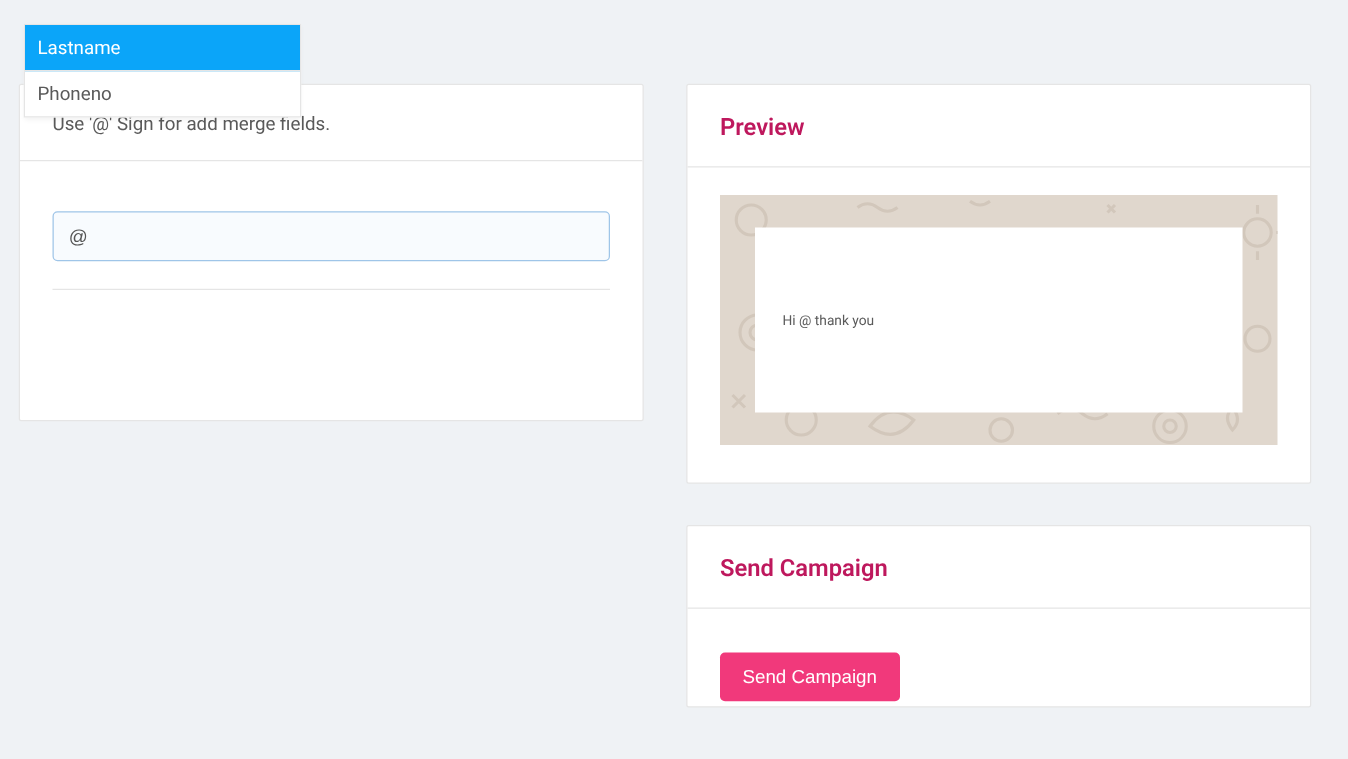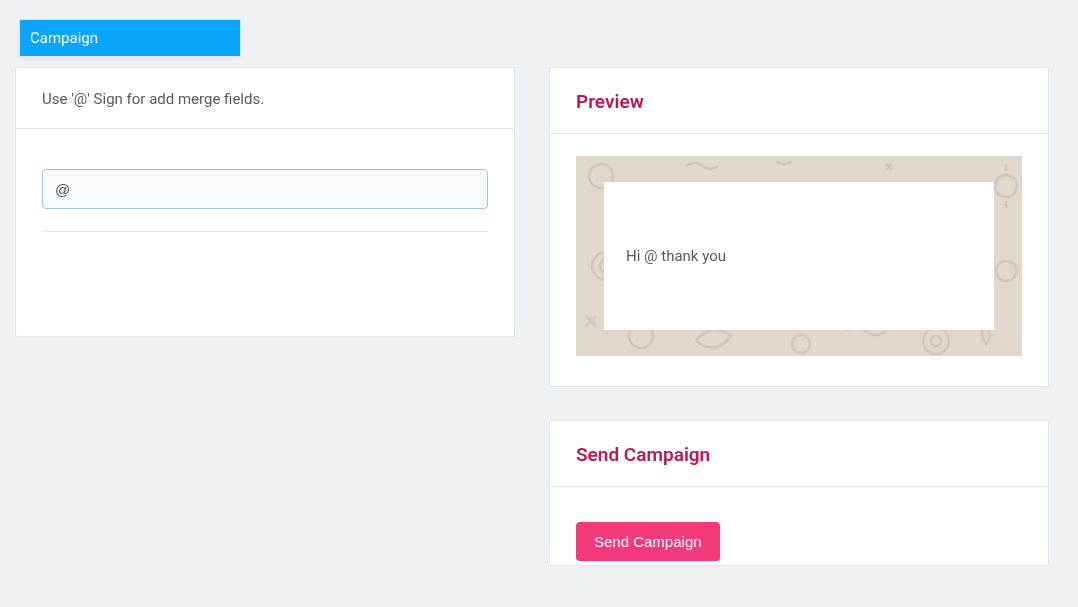--- a/index.html
+++ b/index.html
@@ -110,21 +110,21 @@
       width: 390px;
       height: 148px;
       display: flex;
       align-items: center;
       padding-left: 22px;
       position: relative;
       z-index: 3;
     }
     .preview-text {
       color: #5a5a5a;
-      font-size: 15px;
+      font-size: 11px;
     }
     .send-card {
       position: absolute;
       left: 549px;
       top: 420px;
       width: 500px;
       height: 146px;
     }
     .send-body {
       padding: 35px 26px;
@@ -145,21 +145,22 @@
 <div class="card left-card">
   <div class="left-header">Use '@' Sign for add merge fields.</div>
   <div class="left-body">
     <input type="text" class="text-input" value="@" style="">
     <hr class="hr-under">
   </div>
 </div>
 
 <div class="dropdown">
 
-<div class="dropdown-item active">Campaign</div>
+<div class="dropdown-item active">Lastname</div>
+    <div class="dropdown-item">Phoneno</div>
   </div>
 
 <div class="card right-preview-card">
   <div class="card-title">Preview</div>
   <div class="preview-body">
     <div class="preview-outer">
       <svg class="doodle" style="left:0;top:0" width="450" height="200">
         <circle cx="25" cy="20" r="12"></circle>
         <circle cx="70" cy="55" r="9"></circle>
         <path d="M110 10 q8 -6 16 0 q8 6 16 0"></path>

